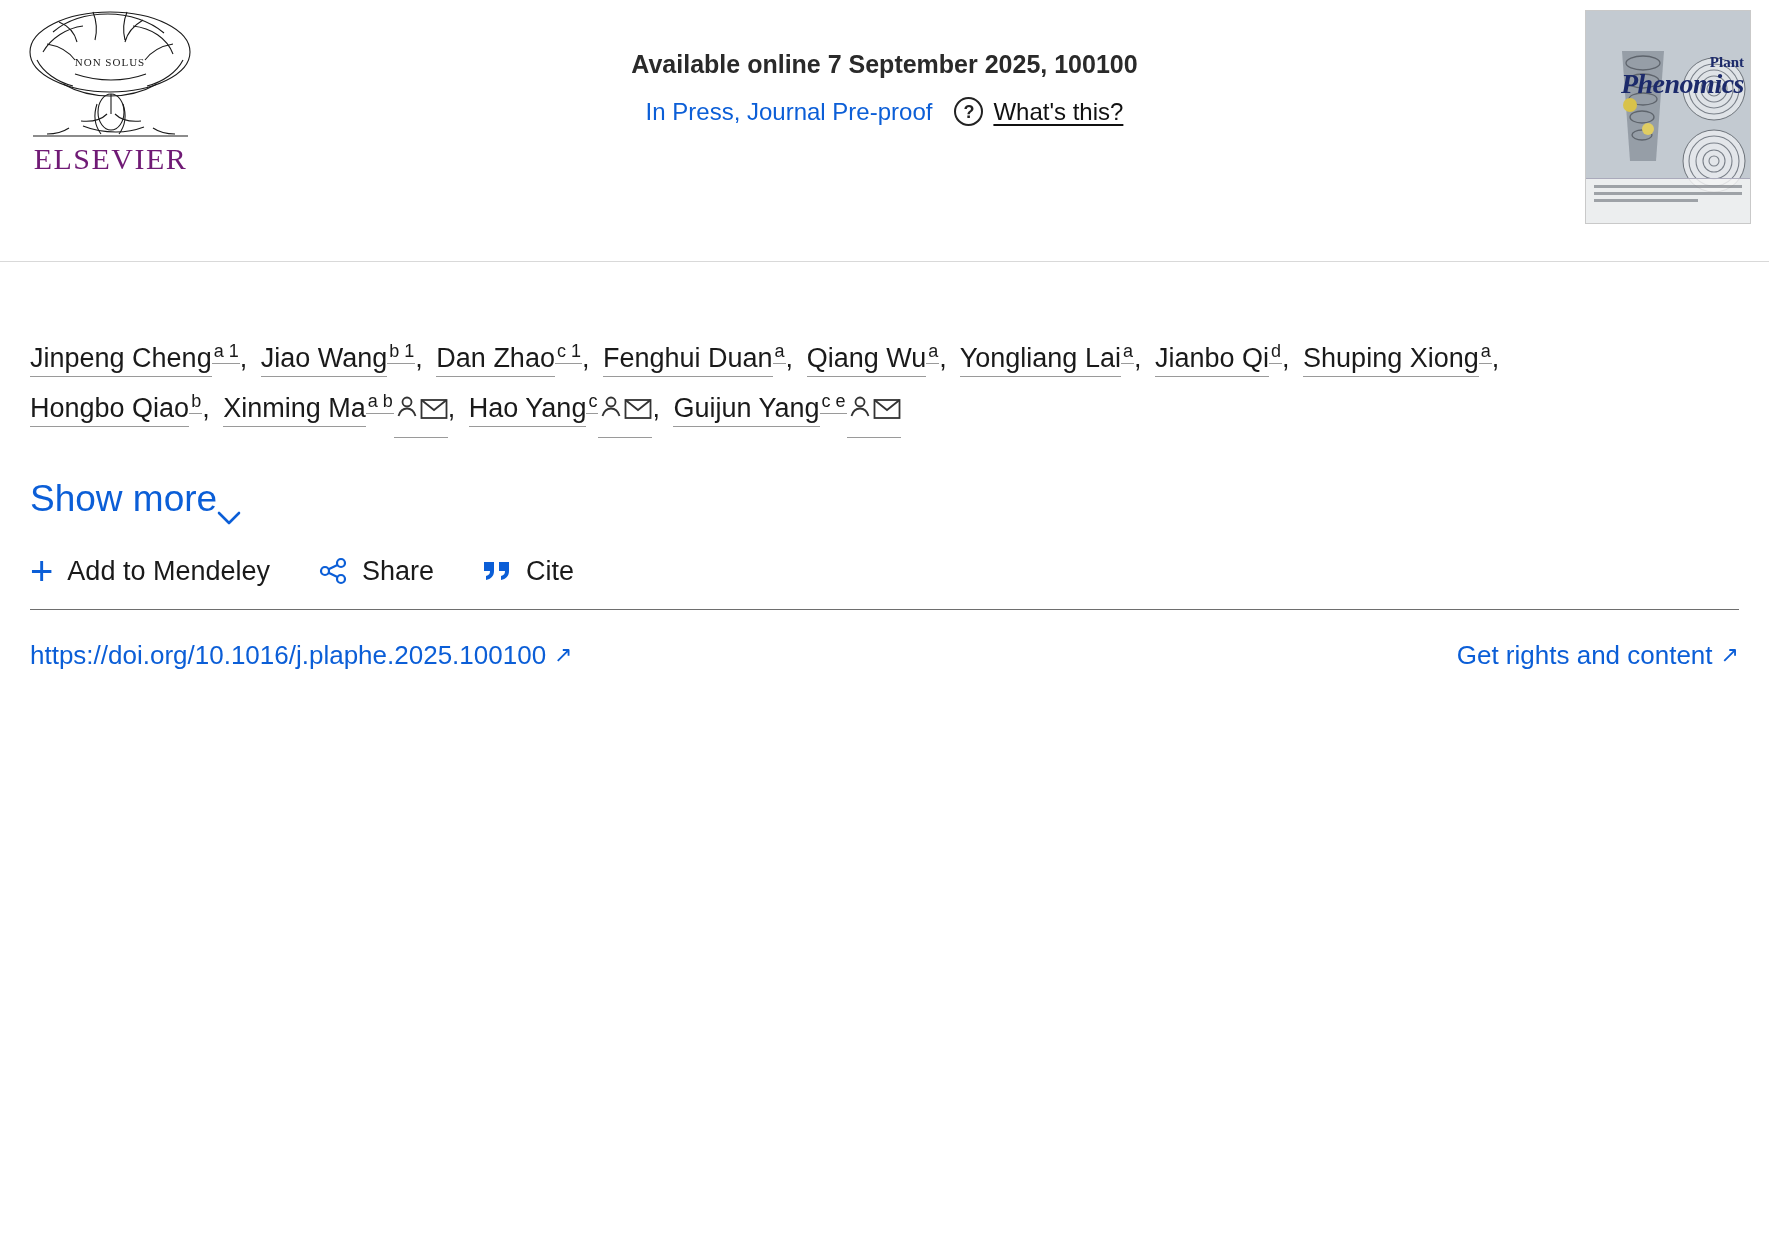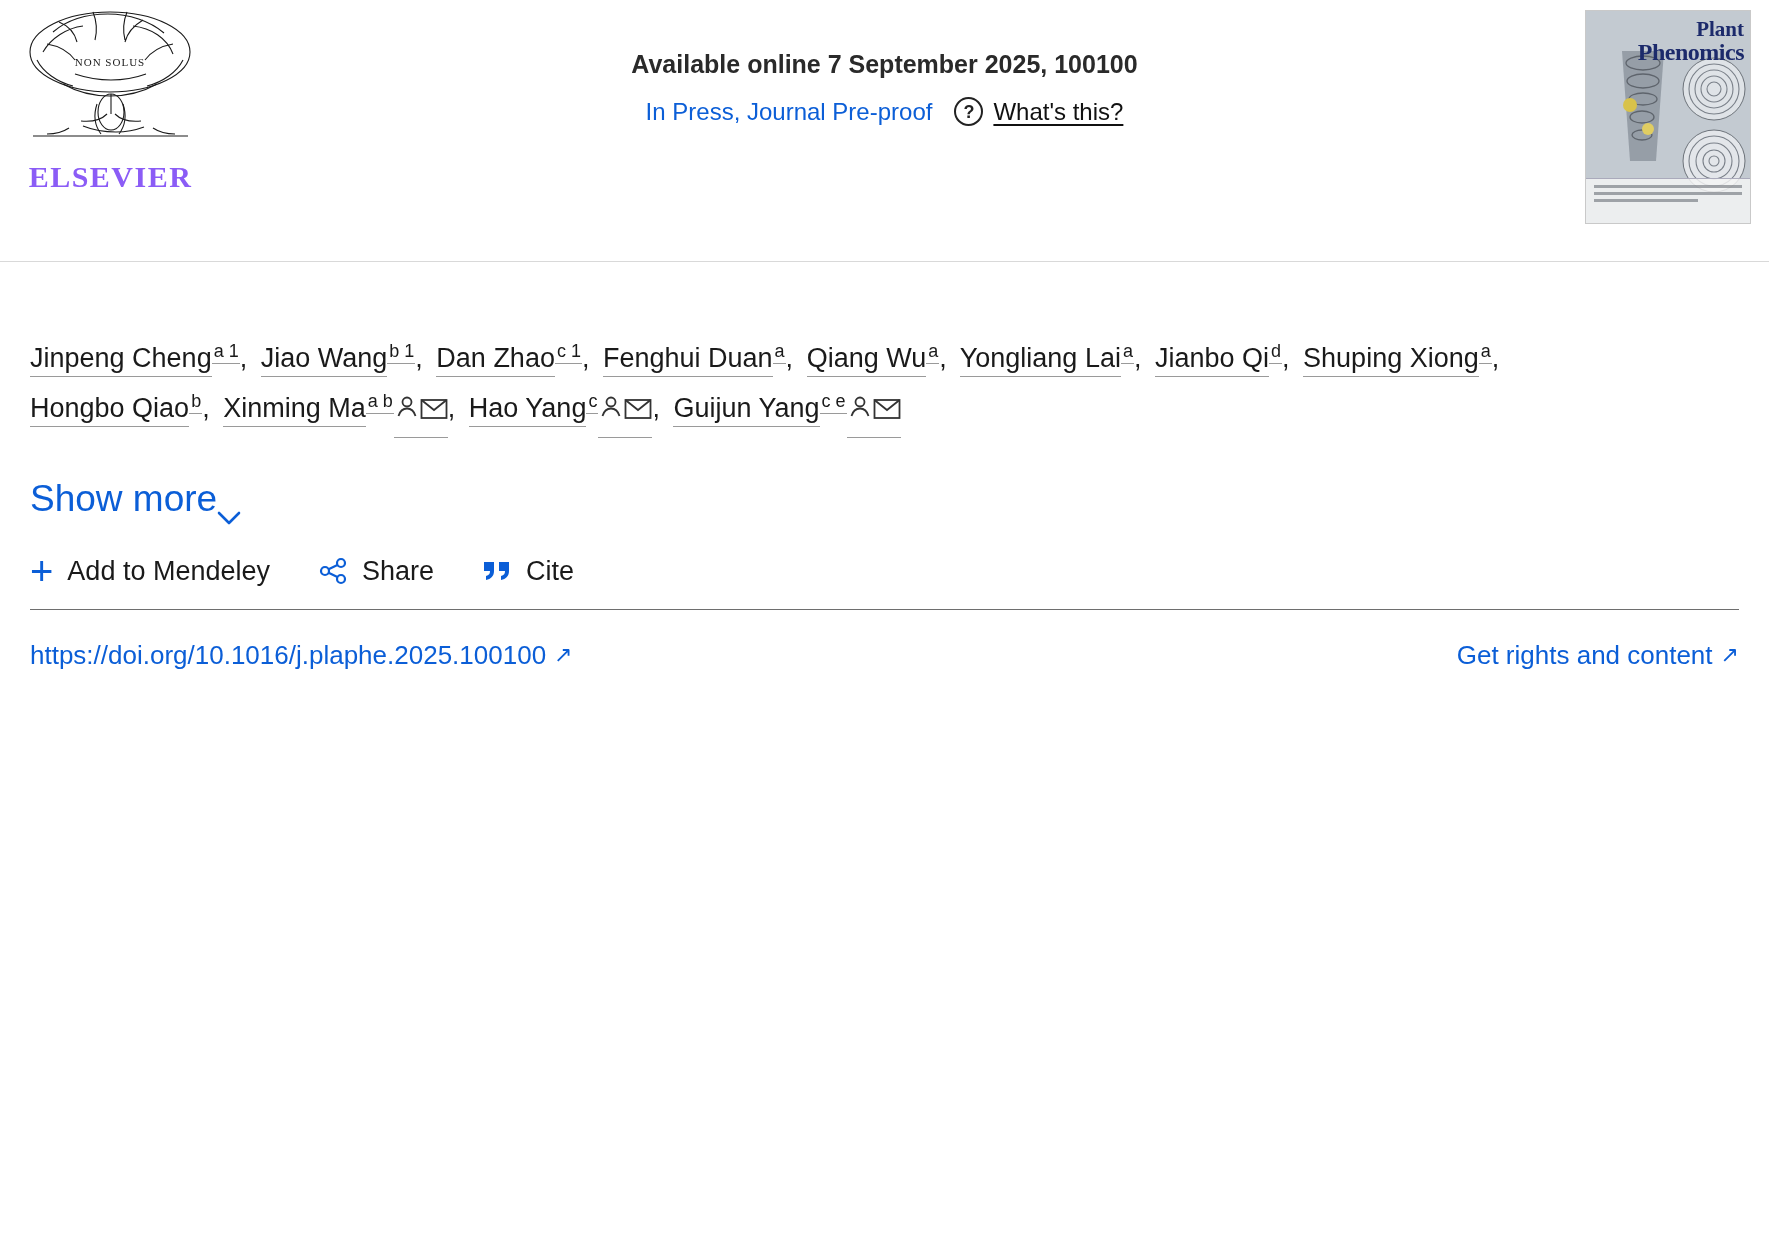--- a/index.html
+++ b/index.html
@@ -34,26 +34,26 @@
     top: 8px;
     width: 185px;
     height: 175px;
     text-align: center;
   }
   .elsevier-tree svg {
     display: block;
     margin: 0 auto;
   }
   .elsevier-word {
-    margin-top: 20px;
+    margin-top: 2px;
     font-family: "Liberation Serif", serif;
     font-size: 30px;
     letter-spacing: 1.5px;
-    color: #8b5cf6;
-    font-weight: 700;
+    color: #701a75;
+    font-weight: 400;
   }
 
   .journal-block {
     position: absolute;
     left: 0;
     right: 0;
     top: 34px;
     text-align: center;
   }
   .journal-title {
@@ -118,22 +118,22 @@
   .cover-title {
     position: absolute;
     right: 6px;
     top: 8px;
     text-align: right;
     font-family: "Liberation Serif", serif;
     color: #1c2a6b;
     font-weight: 700;
     line-height: 1.0;
   }
-  .cover-title .l1 { font-size: 21px; display: block; }
-  .cover-title .l2 { font-size: 24px; display: block; letter-spacing: -0.5px;}
+  .cover-title .l1 { font-size: 15px; display: block; margin-top: 36px; }
+  .cover-title .l2 { font-size: 28px; display: block; letter-spacing: -0.5px; font-style: italic;}
   .cover-band {
     position: absolute;
     left: 0;
     bottom: 0;
     width: 100%;
     height: 44px;
     background: rgba(245,245,245,0.82);
     border-top: 1px solid #aab;
   }
   .cover-band-lines {

